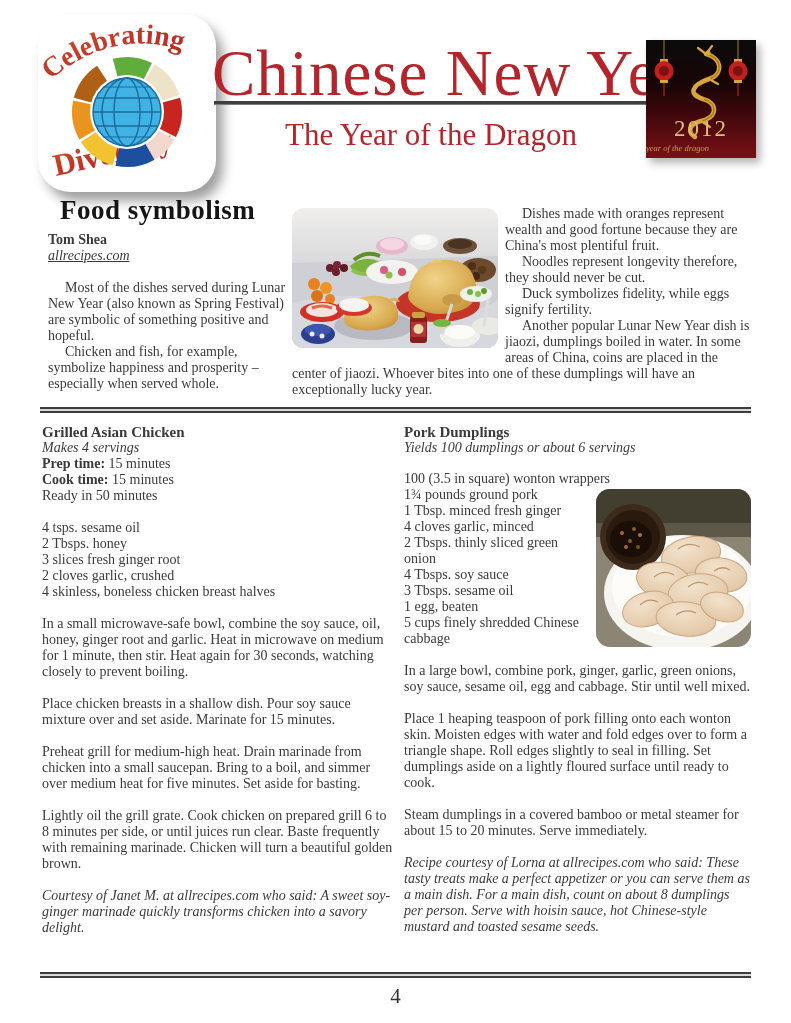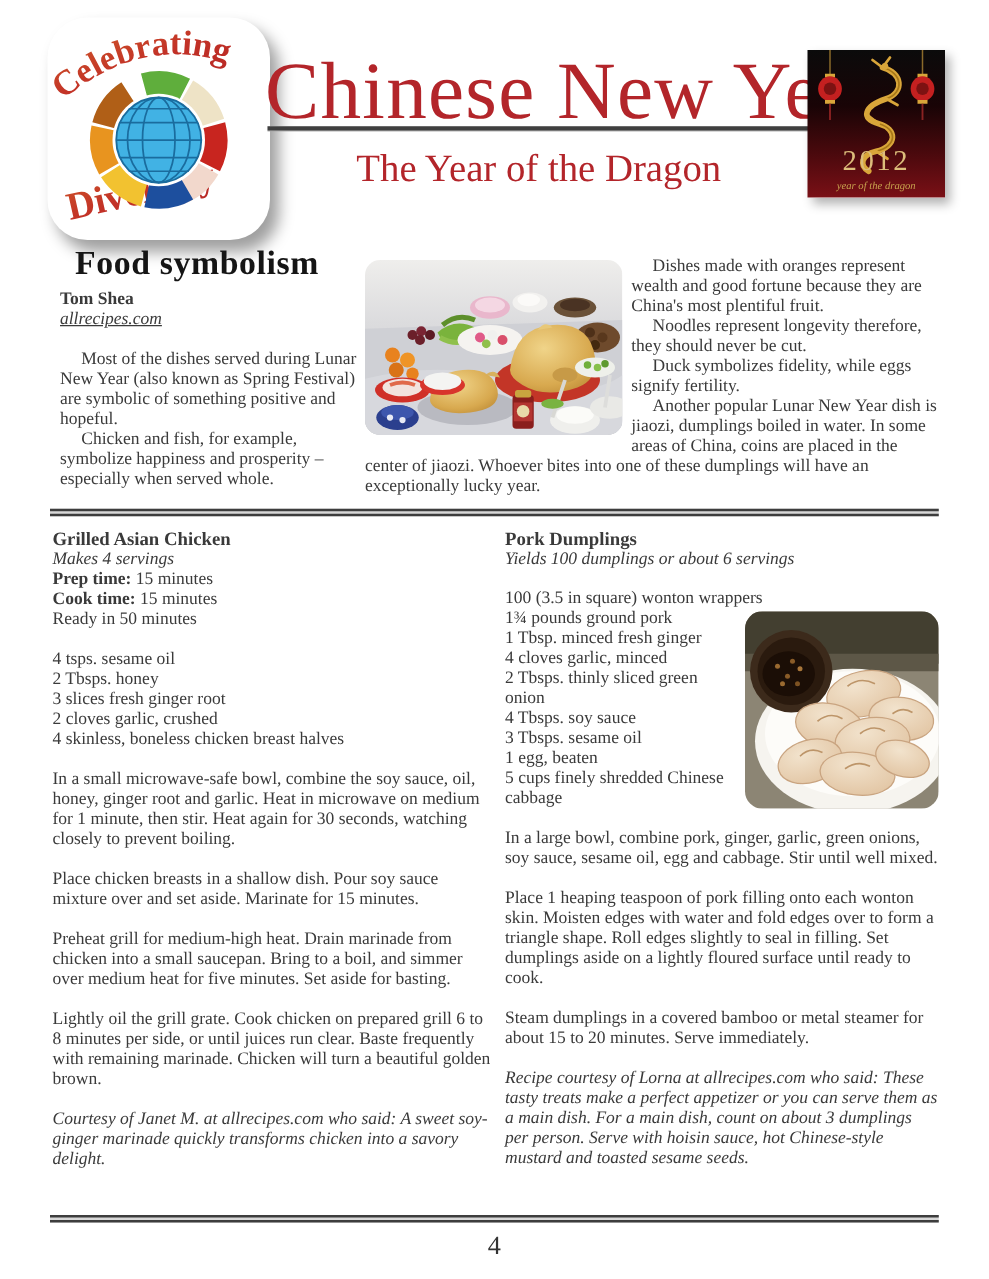--- a/index.html
+++ b/index.html
@@ -19,21 +19,21 @@
     border-top:3px solid #3f3f3f; border-bottom:1px solid #7a7a7a; background:#e8e8e8; }
   .subtitle { position:absolute; left:212px; top:117px; width:438px; text-align:center;
     color:#b3252a; font-size:31px; white-space:nowrap; }
 
   .dragon-panel { position:absolute; left:646px; top:40px; width:110px; height:118px;
     background:linear-gradient(180deg,#0b0b0b 0%,#190406 38%,#4a090d 70%,#7a1016 100%);
     box-shadow:4px 5px 8px rgba(0,0,0,.3); }
   .dragon-panel svg { position:absolute; left:0; top:0; }
   .badge-year { position:absolute; left:0; bottom:16px; width:100%; text-align:center;
     color:#dcbd7b; font-size:23px; letter-spacing:2px; }
-  .badge-caption { position:absolute; left:0; bottom:5px; width:100%; text-align:center;
+  .badge-caption { position:absolute; left:0; bottom:5px; width:100%; text-align:left;
     color:#c7a24e; font-size:8.5px; font-style:italic; }
 
   
   .article { position:absolute; left:40px; top:200px; width:711px; font-size:14px; line-height:16px; }
   .art-left { position:absolute; left:8px; top:2px; width:244px; }
   .art-heading { font-size:27px; font-weight:bold; color:#151515; margin:0 0 14px 12px; letter-spacing:.5px; }
   .byline-name { font-weight:bold; }
   .byline-site { font-style:italic; margin-bottom:16px;text-decoration:underline; }
   .art-left p, .art-right p { text-indent:17px; margin:0; }
   .art-right-wrap { position:absolute; left:252px; top:6px; width:459px; }
@@ -326,20 +326,20 @@
       <div class="ing">4 cloves garlic, minced</div>
       <div class="ing">2 Tbsps. thinly sliced green onion</div>
       <div class="ing">4 Tbsps. soy sauce</div>
       <div class="ing">3 Tbsps. sesame oil</div>
       <div class="ing">1 egg, beaten</div>
       <div class="ing">5 cups finely shredded Chinese cabbage</div>
       <div class="gap"></div>
       <p class="step">In a large bowl, combine pork, ginger, garlic, green onions, soy sauce, sesame oil, egg and cabbage. Stir until well mixed.</p>
       <p class="step">Place 1 heaping teaspoon of pork filling onto each wonton skin. Moisten edges with water and fold edges over to form a triangle shape. Roll edges slightly to seal in filling. Set dumplings aside on a lightly floured surface until ready to cook.</p>
       <p class="step">Steam dumplings in a covered bamboo or metal steamer for about 15 to 20 minutes. Serve immediately.</p>
-      <p class="courtesy">Recipe courtesy of Lorna at allrecipes.com who said: These tasty treats make a perfect appetizer or you can serve them as a main dish. For a main dish, count on about 3 dumplings per person. Serve with hoisin sauce, hot Chinese-style mustard and toasted sesame seeds.</p>
+      <p class="courtesy">Recipe courtesy of Lorna at allrecipes.com who said: These tasty treats make a perfect appetizer or you can serve them as a main dish. For a main dish, count on about 8 dumplings per person. Serve with hoisin sauce, hot Chinese-style mustard and toasted sesame seeds.</p>
     </div>
   </div>
 
   <div class="dline sep-bot"></div>
   <div class="page-num">4</div>
 
 </div>
 
 </body></html>

